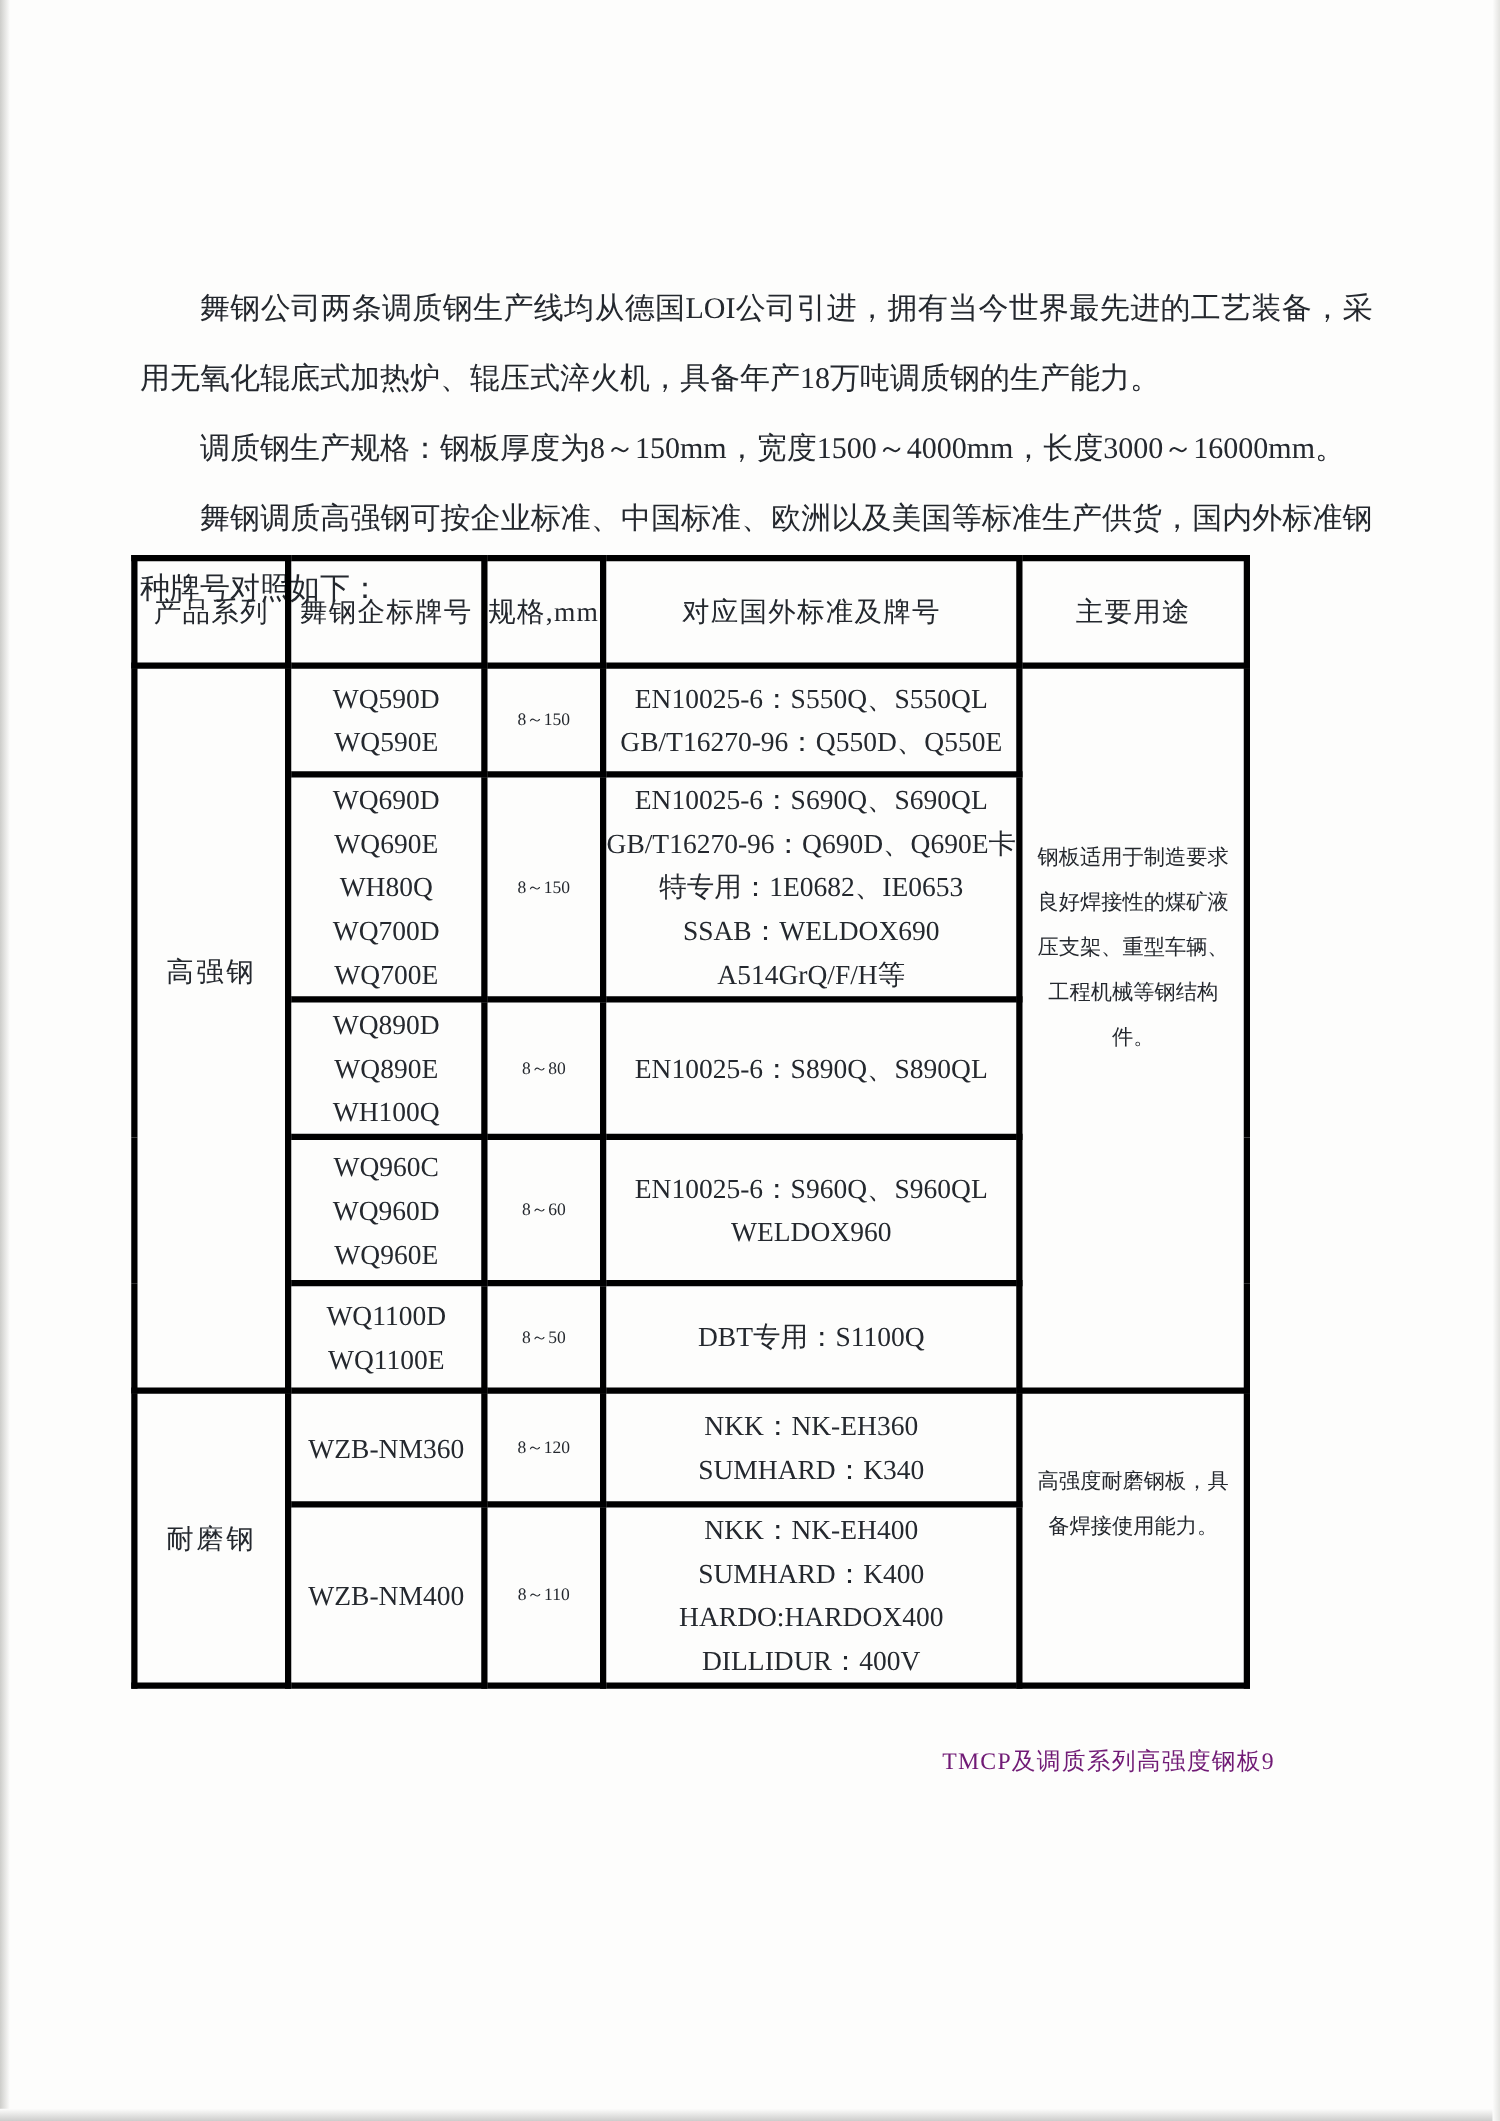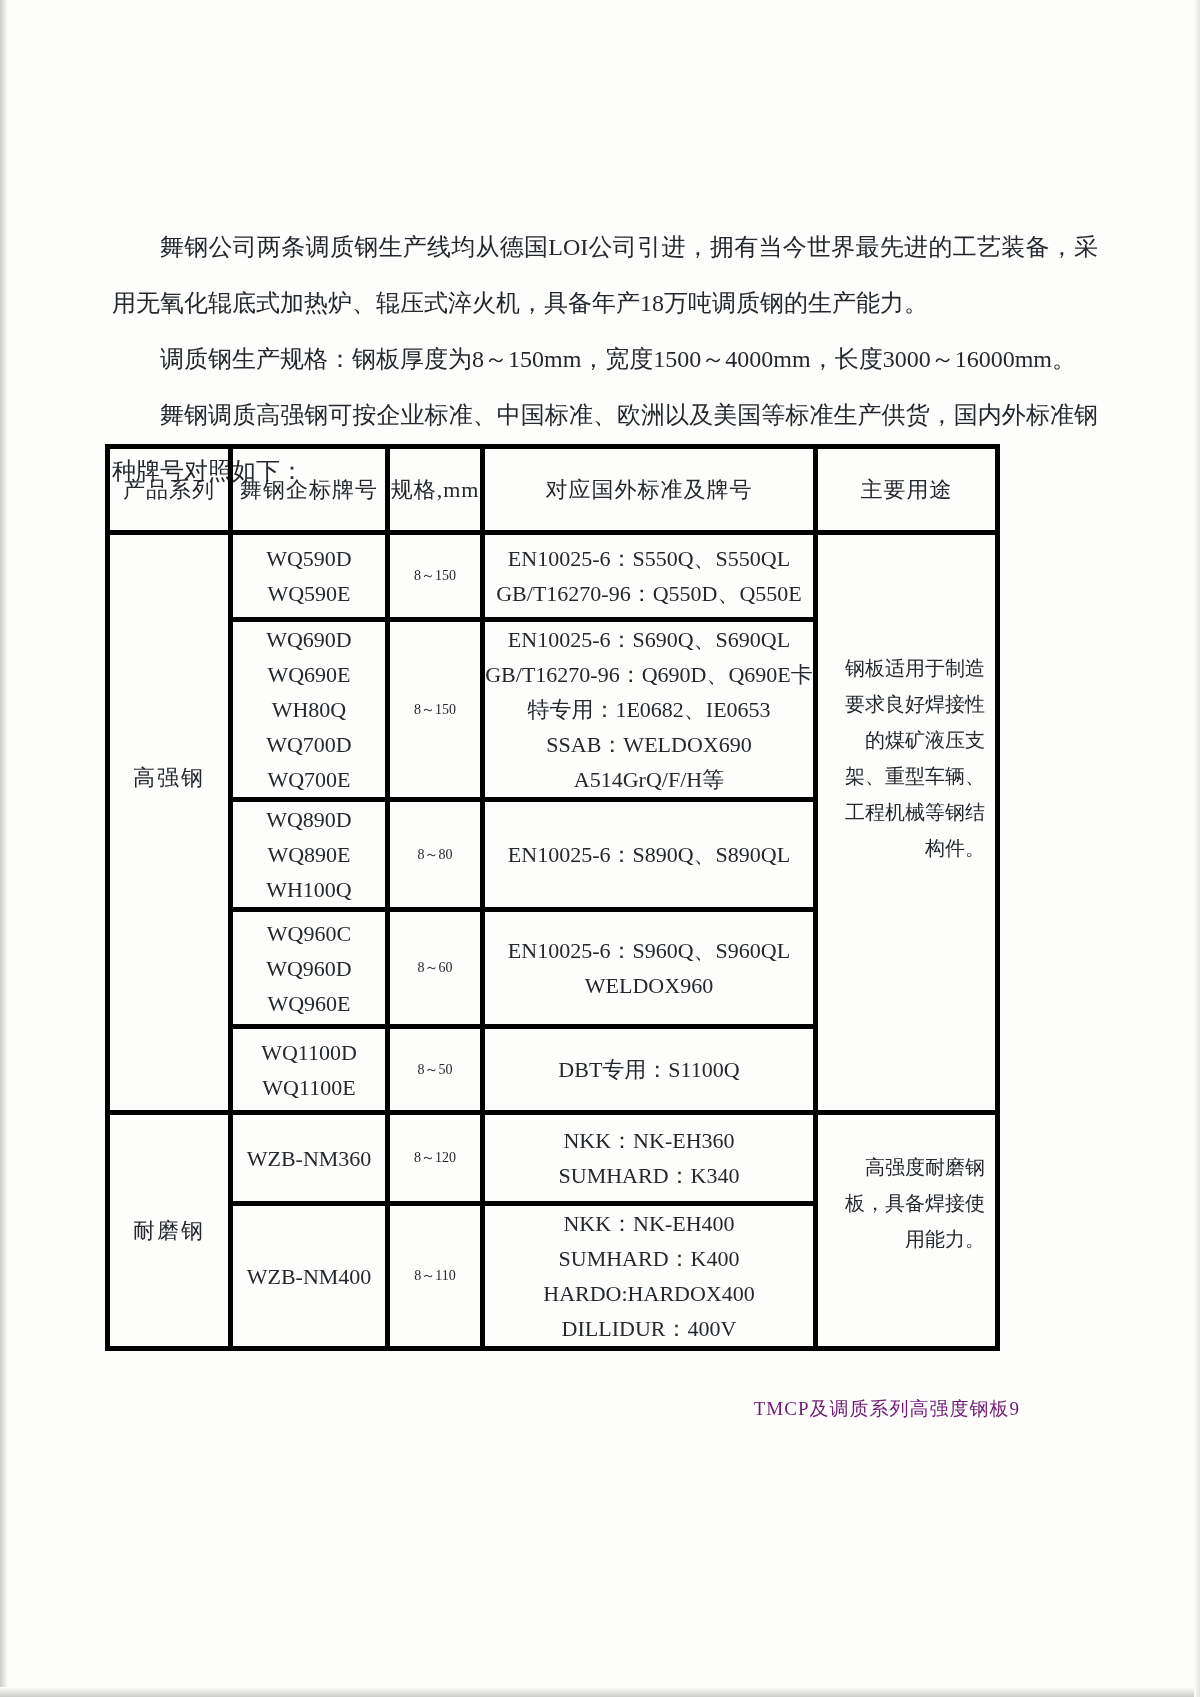--- a/index.html
+++ b/index.html
@@ -47,21 +47,21 @@
     text-align:center; vertical-align:middle;
     font-weight:normal;
     overflow:hidden;
   }
   .doc-table { border:1px solid #35383d; border-top:3px solid #2a2d31; }
   .doc-table thead th { font-size:22px; letter-spacing:1px; }
   td.brands div, td.standards div { line-height:35px; }
   td.spec { font-size:14px; }
   td.series { font-size:22px; letter-spacing:2px; }
   td.series-strong { padding-bottom:90px;text-align:center; }
-  td.usage { font-size:20px; line-height:36px; padding:0 10px; text-align:right; }
+  td.usage { font-size:17px; line-height:36px; padding:0 10px; text-align:center; }
   td.usage-strong { padding-bottom:130px; }
   td.usage-wear { padding-bottom:55px; }
 
   .footer {
     position:absolute; top:1396px; right:180px;
     font-size:19px; color:#701a75; letter-spacing:1px;
     white-space:nowrap;
   }
 </style>
 </head>

